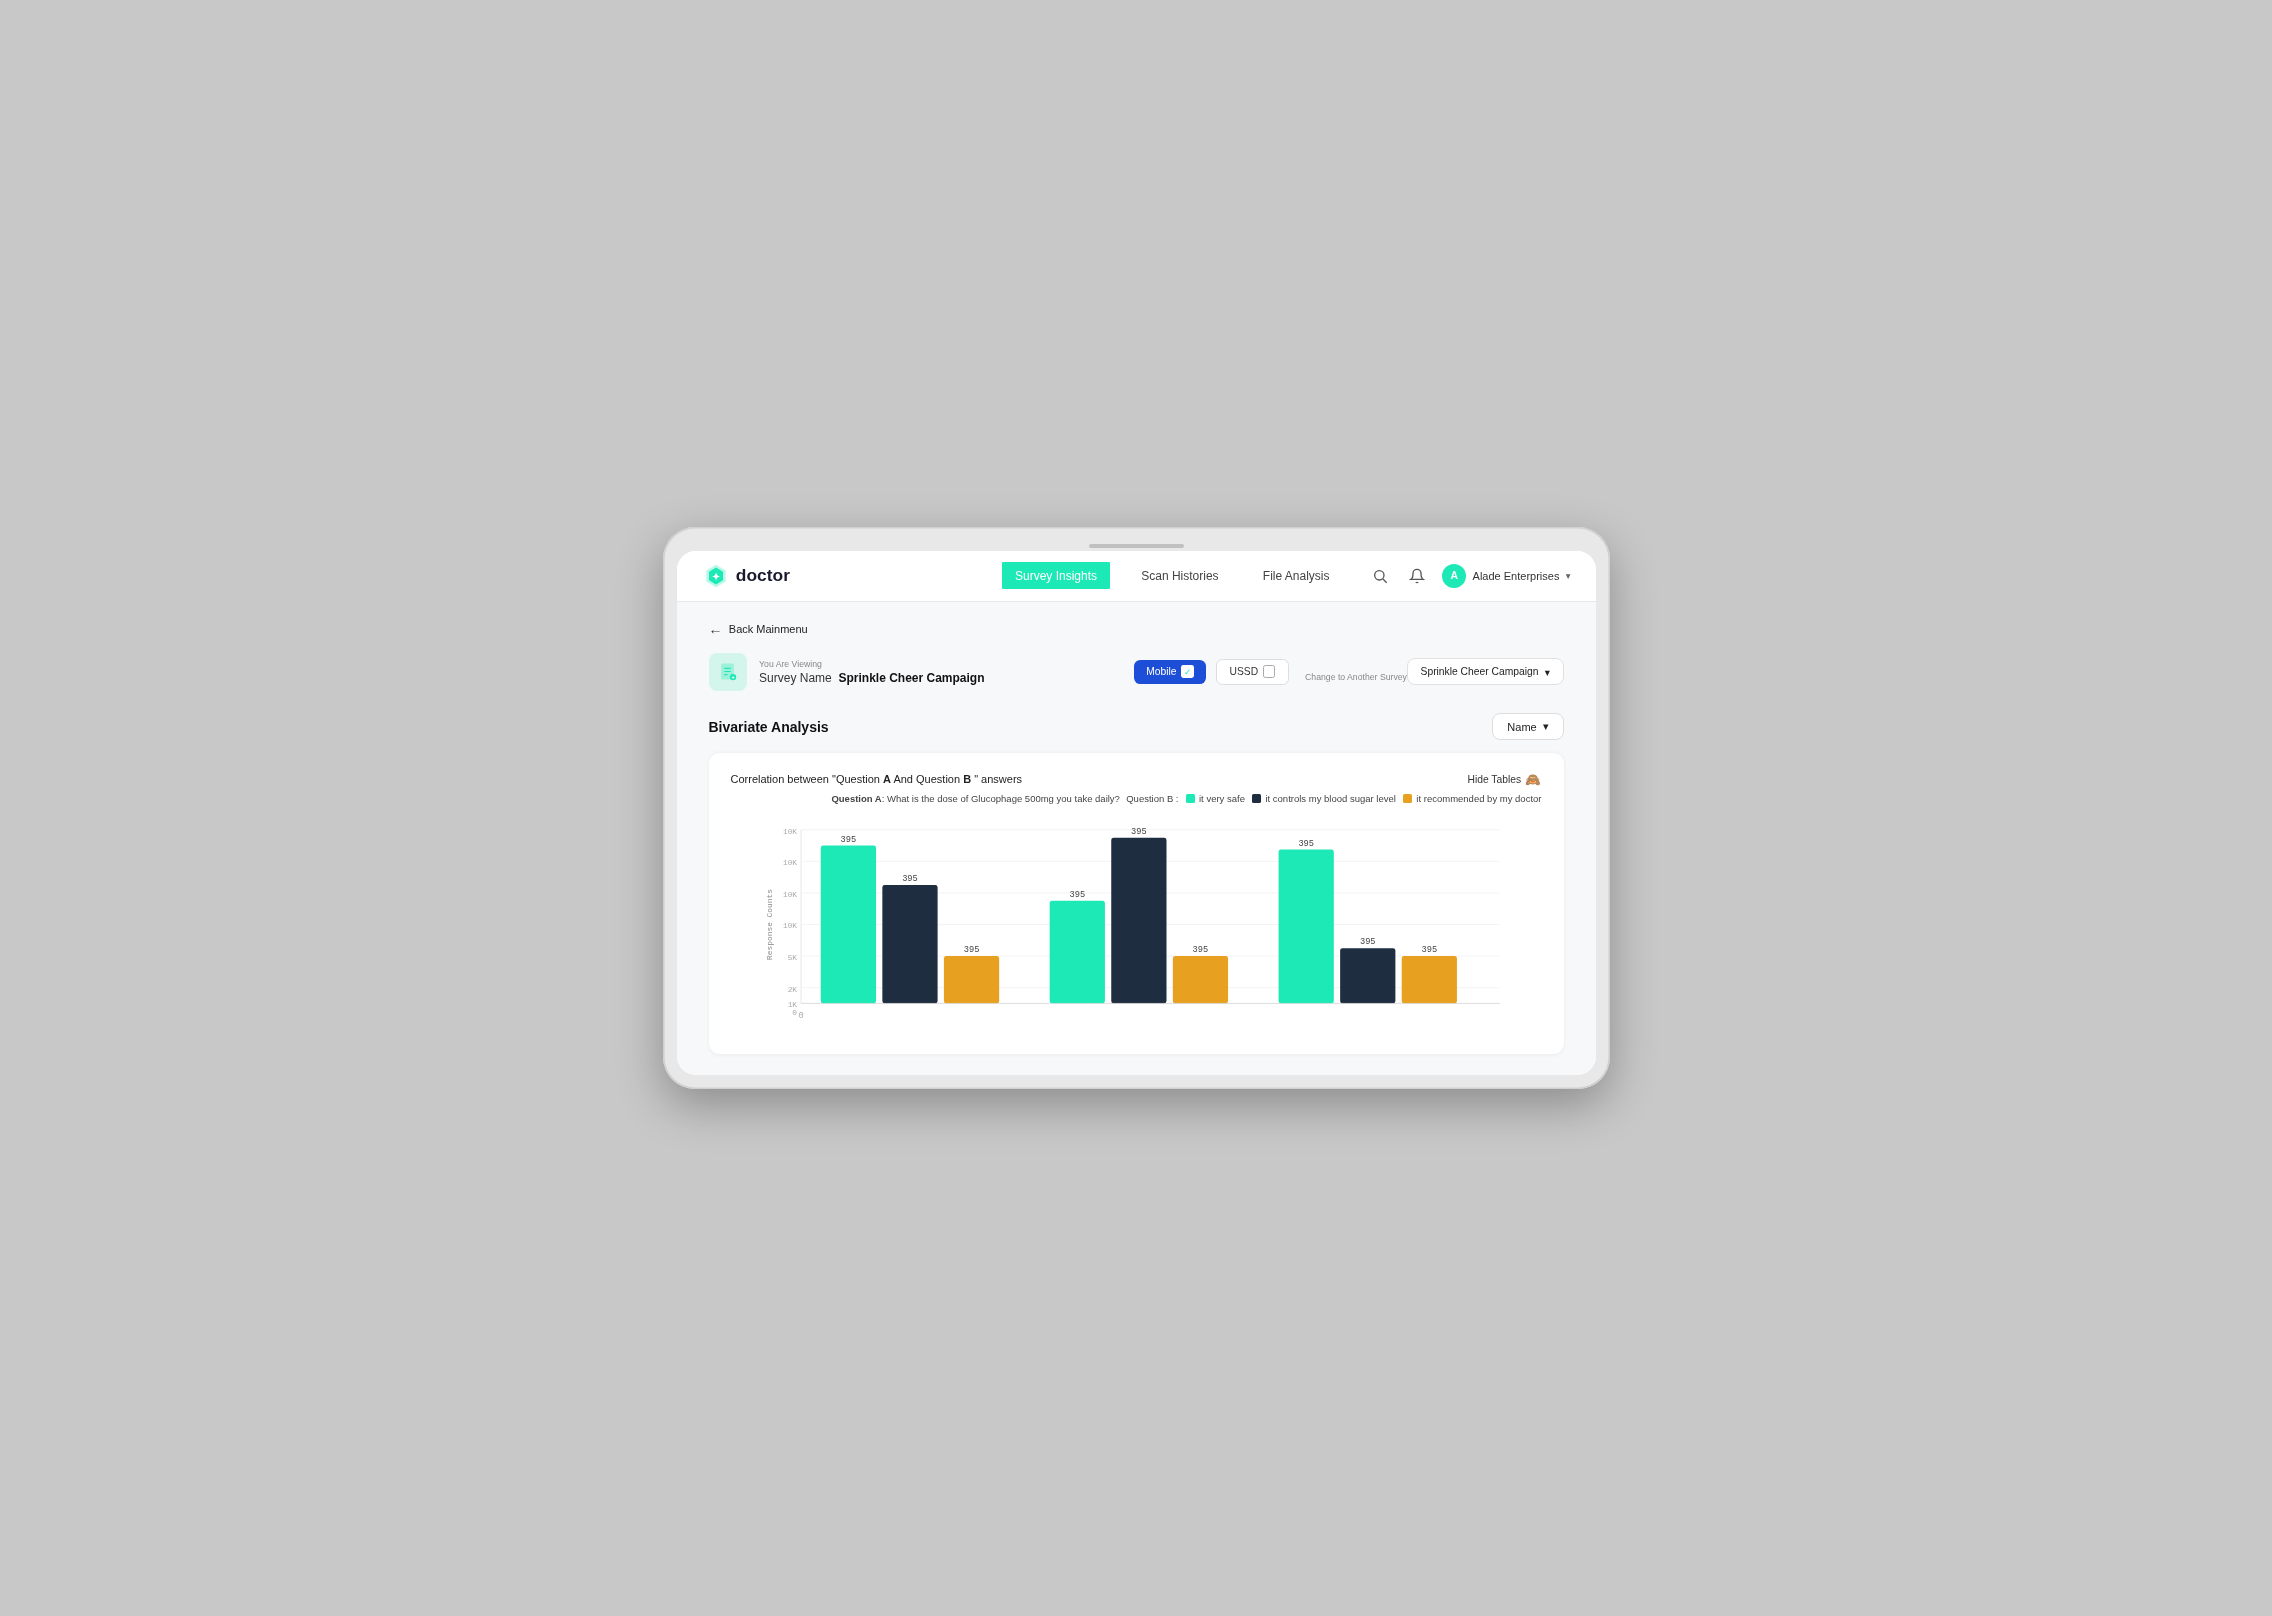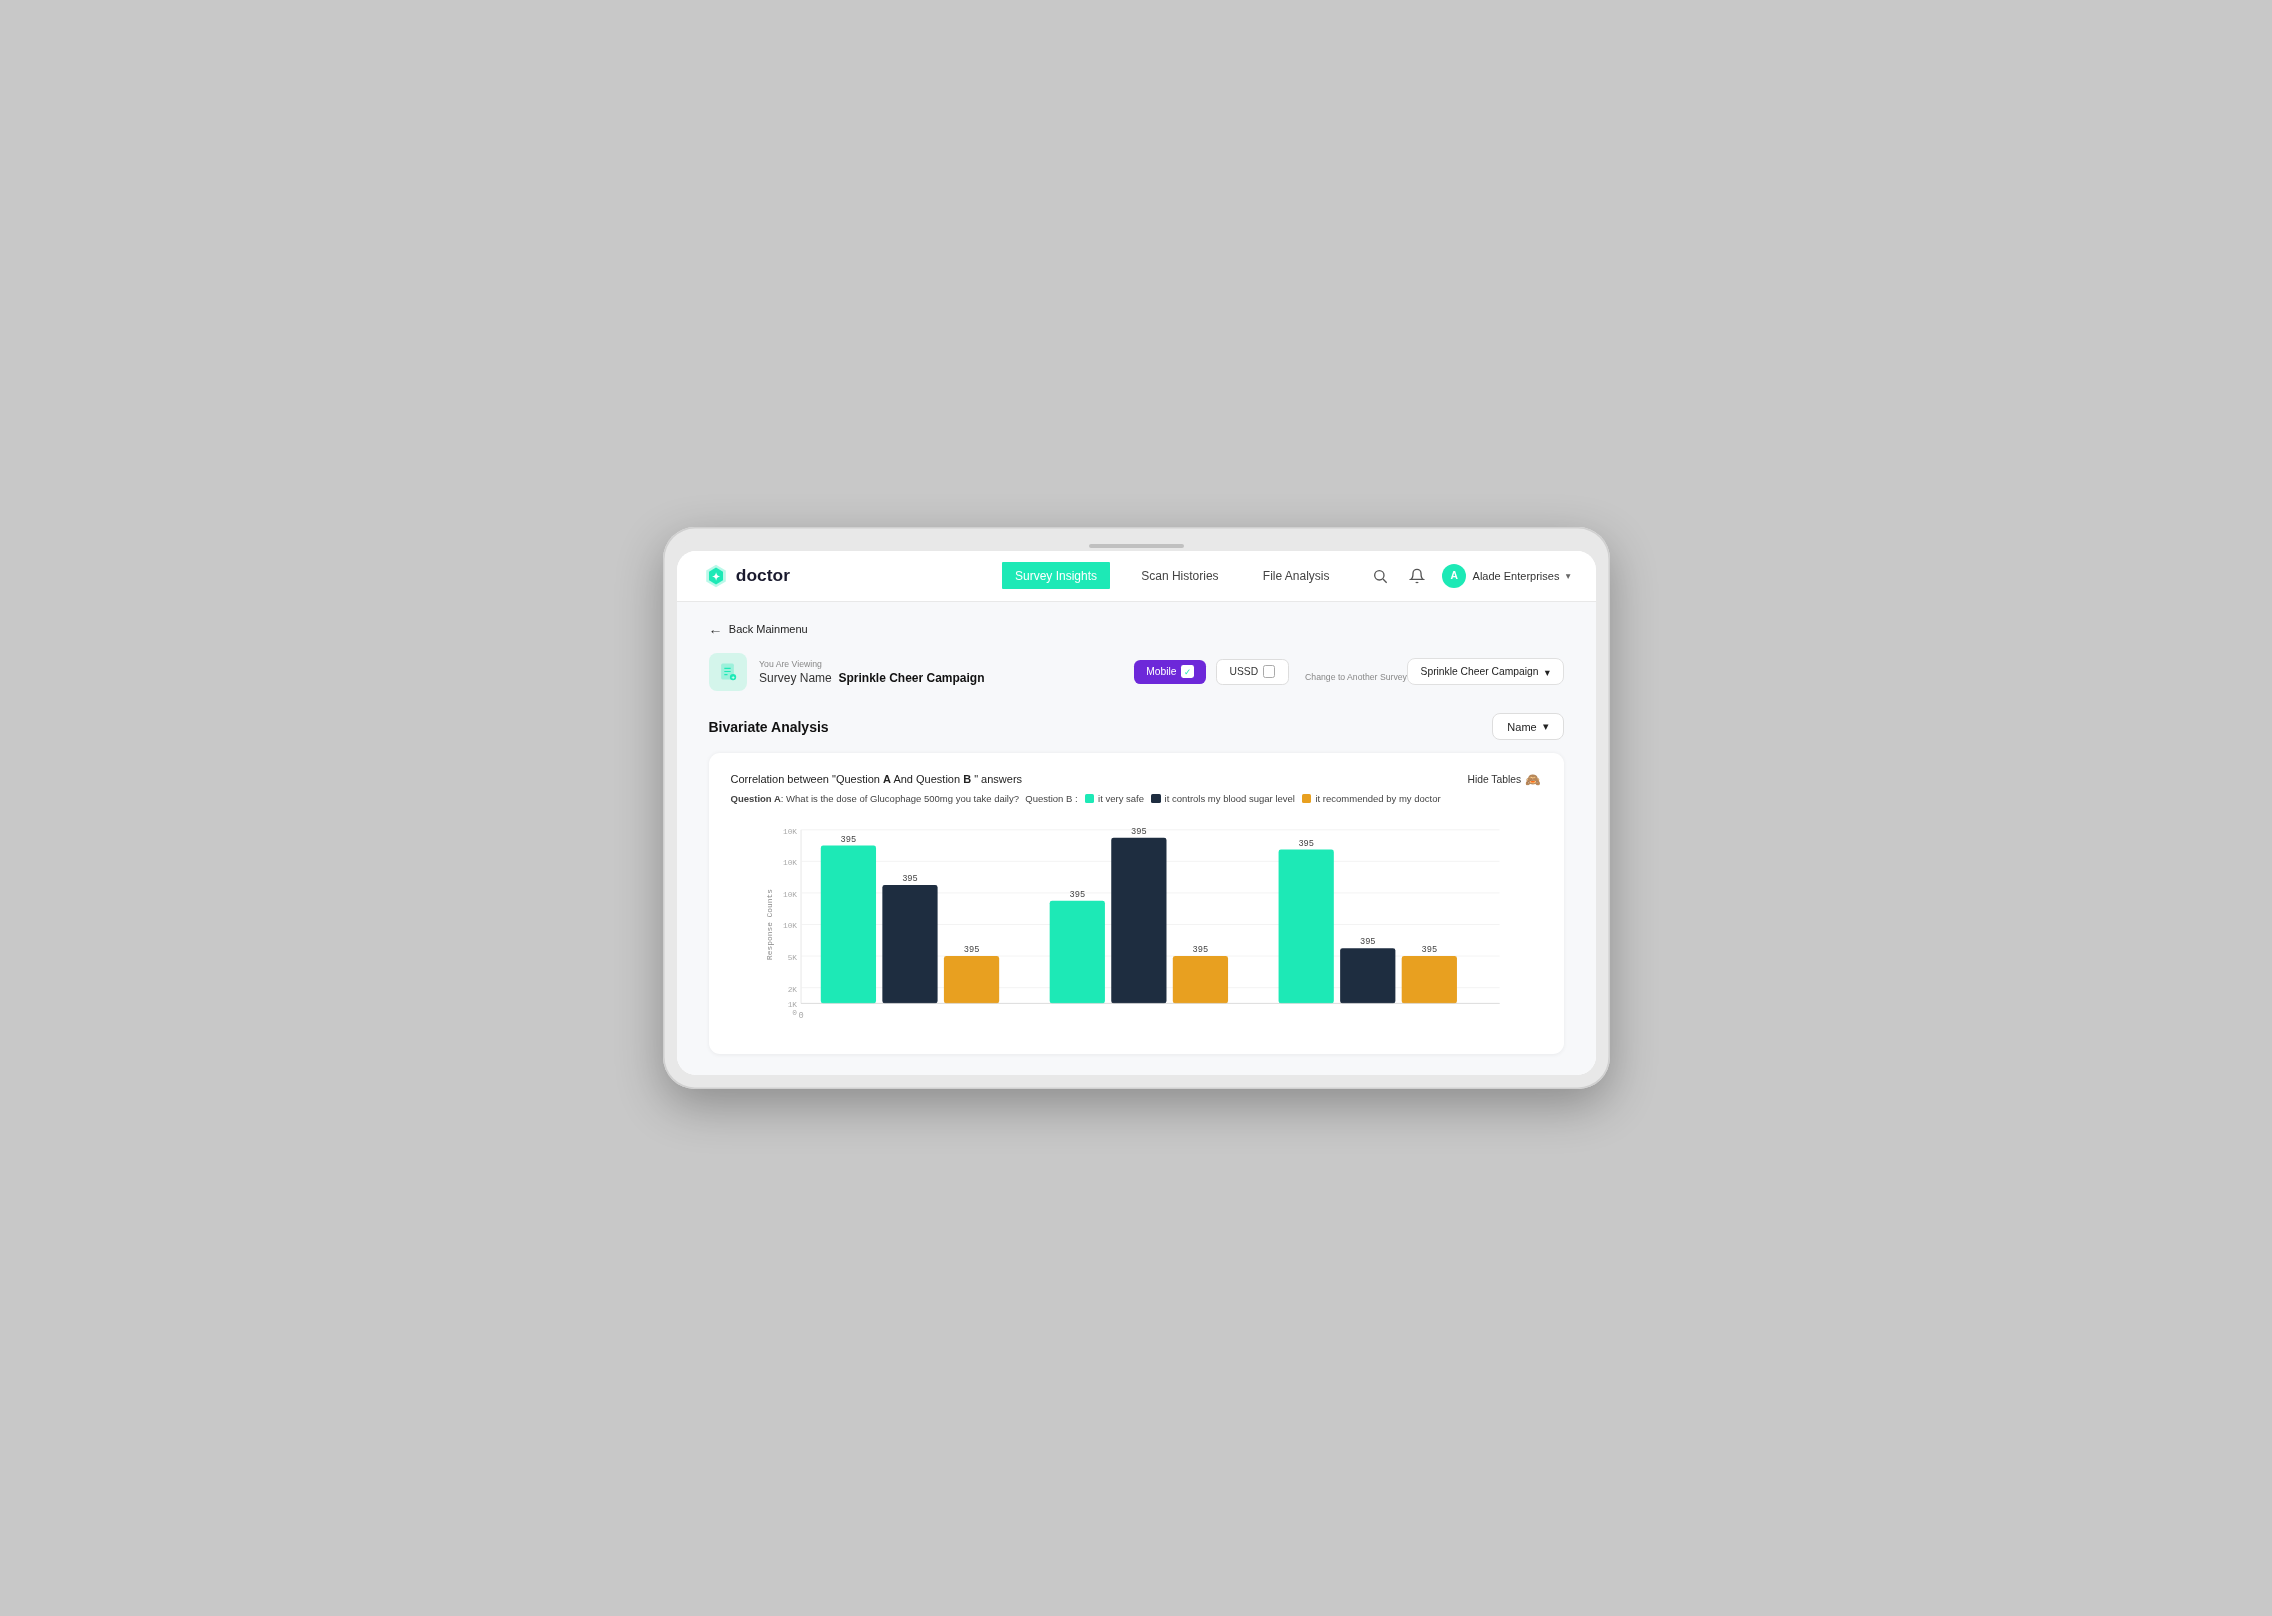--- a/index.html
+++ b/index.html
@@ -176,21 +176,21 @@
       align-items: center;
       gap: 4.7px;
       padding: 5.5px 12.6px;
       border-radius: 6.3px;
       font-size: 10.3px;
       font-weight: 500;
       cursor: pointer;
       border: none;
     }
     .toggle-btn.active {
-      background: #6d28d9;
+      background: #1d4ed8;
       color: #fff;
     }
     .toggle-btn.inactive {
       background: #fff;
       border: 1.2px solid #ddd;
       color: #333;
     }
     .toggle-check {
       width: 12.6px;
       height: 12.6px;
@@ -278,21 +278,21 @@
       gap: 4.7px;
       font-size: 10.3px;
       color: #333;
       cursor: pointer;
     }
     .hide-icon { font-size: 12.6px; }
     
     .questions-row {
       display: flex;
       align-items: flex-start;
-      justify-content: flex-start;
+      justify-content: flex-end;
       margin-bottom: 9.5px;
       flex-wrap: wrap;
       gap: 6.3px;
     }
     .question-a-label {
       font-size: 9.5px;
       color: #444;
     }
     .question-a-label span.q-letter { font-weight: 700; }
     .legend-row {

